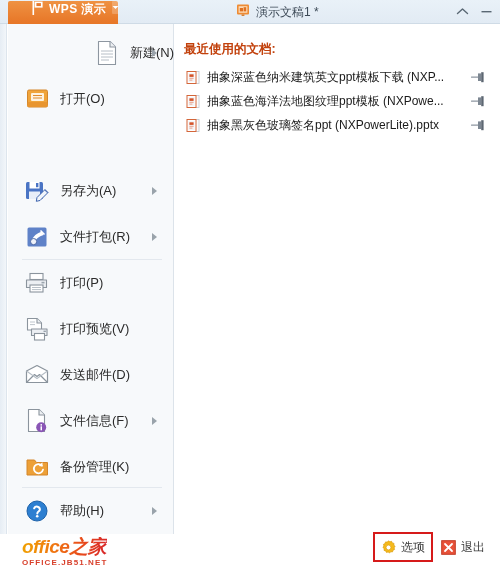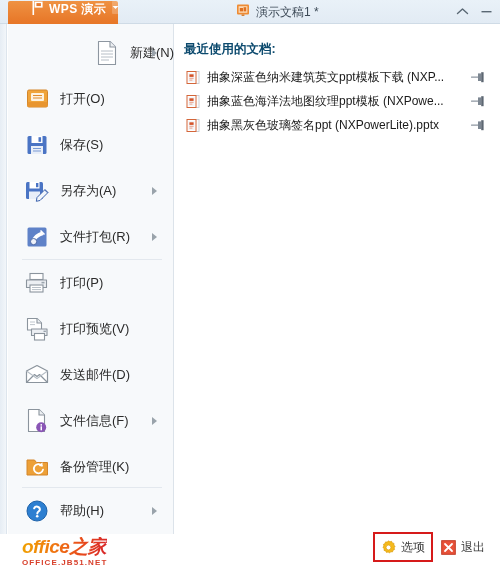--- a/index.html
+++ b/index.html
@@ -152,21 +152,21 @@
     height: 1px;
     background: #e3e8ee;
   }
 
   
   #recent-title {
     position: absolute;
     left: 9px; top: 17px;
     font-size: 12.5px;
     font-weight: bold;
-    color: #0c4a6e;
+    color: #c2410c;
     white-space: nowrap;
   }
   .doc-row {
     position: absolute;
     left: 5px;
     width: 315px; height: 24px;
     display: flex;
     align-items: center;
     cursor: default;
     box-sizing: border-box;
@@ -338,35 +338,20 @@
           <g stroke="#e08a2b" stroke-width="1">
             <line x1="8" y1="8.5" x2="17" y2="8.5"></line>
             <line x1="8" y1="11" x2="17" y2="11"></line>
           </g>
           <rect x="2.5" y="15" width="20" height="5" rx="1" fill="#e8952f"></rect>
         </svg>
       </span>
       <span class="mi-label">打开(O)</span>
     </div>
 
-    <div class="menu-item" style="top:98px;">
-      <span class="mi-icon">
-        <svg width="24" height="24" viewBox="0 0 24 24">
-          <rect x="2.5" y="3" width="19" height="18" rx="1.5" fill="#4a74c4"></rect>
-          <rect x="6.5" y="3" width="11" height="7" fill="#ffffff"></rect>
-          <rect x="13.5" y="4.2" width="2.6" height="4.6" fill="#4a74c4"></rect>
-          <rect x="6" y="13" width="12" height="8" fill="#e8eef8"></rect>
-          <g stroke="#7a9ad4" stroke-width="1">
-            <line x1="8" y1="15.5" x2="16" y2="15.5"></line>
-            <line x1="8" y1="18" x2="16" y2="18"></line>
-          </g>
-        </svg>
-      </span>
-      <span class="mi-label">保存(S)</span>
-    </div>
 
     <div class="menu-item" style="top:144px;">
       <span class="mi-icon">
         <svg width="26" height="24" viewBox="0 0 26 24">
           <rect x="2" y="3" width="17" height="17" rx="1.5" fill="#4a74c4"></rect>
           <rect x="5.5" y="3" width="10" height="6.5" fill="#ffffff"></rect>
           <rect x="12" y="4" width="2.4" height="4.2" fill="#4a74c4"></rect>
           <rect x="5" y="12.5" width="11" height="7.5" fill="#e8eef8"></rect>
           <path d="M13 18.5 L21 10.5 L24 13.5 L16 21.5 L12.3 22.3 Z" fill="#f2f6fb" stroke="#3c63ae" stroke-width="1" stroke-linejoin="round"></path>
           <path d="M20.6 10.9 L23.6 13.9" stroke="#3c63ae" stroke-width="1"></path>

